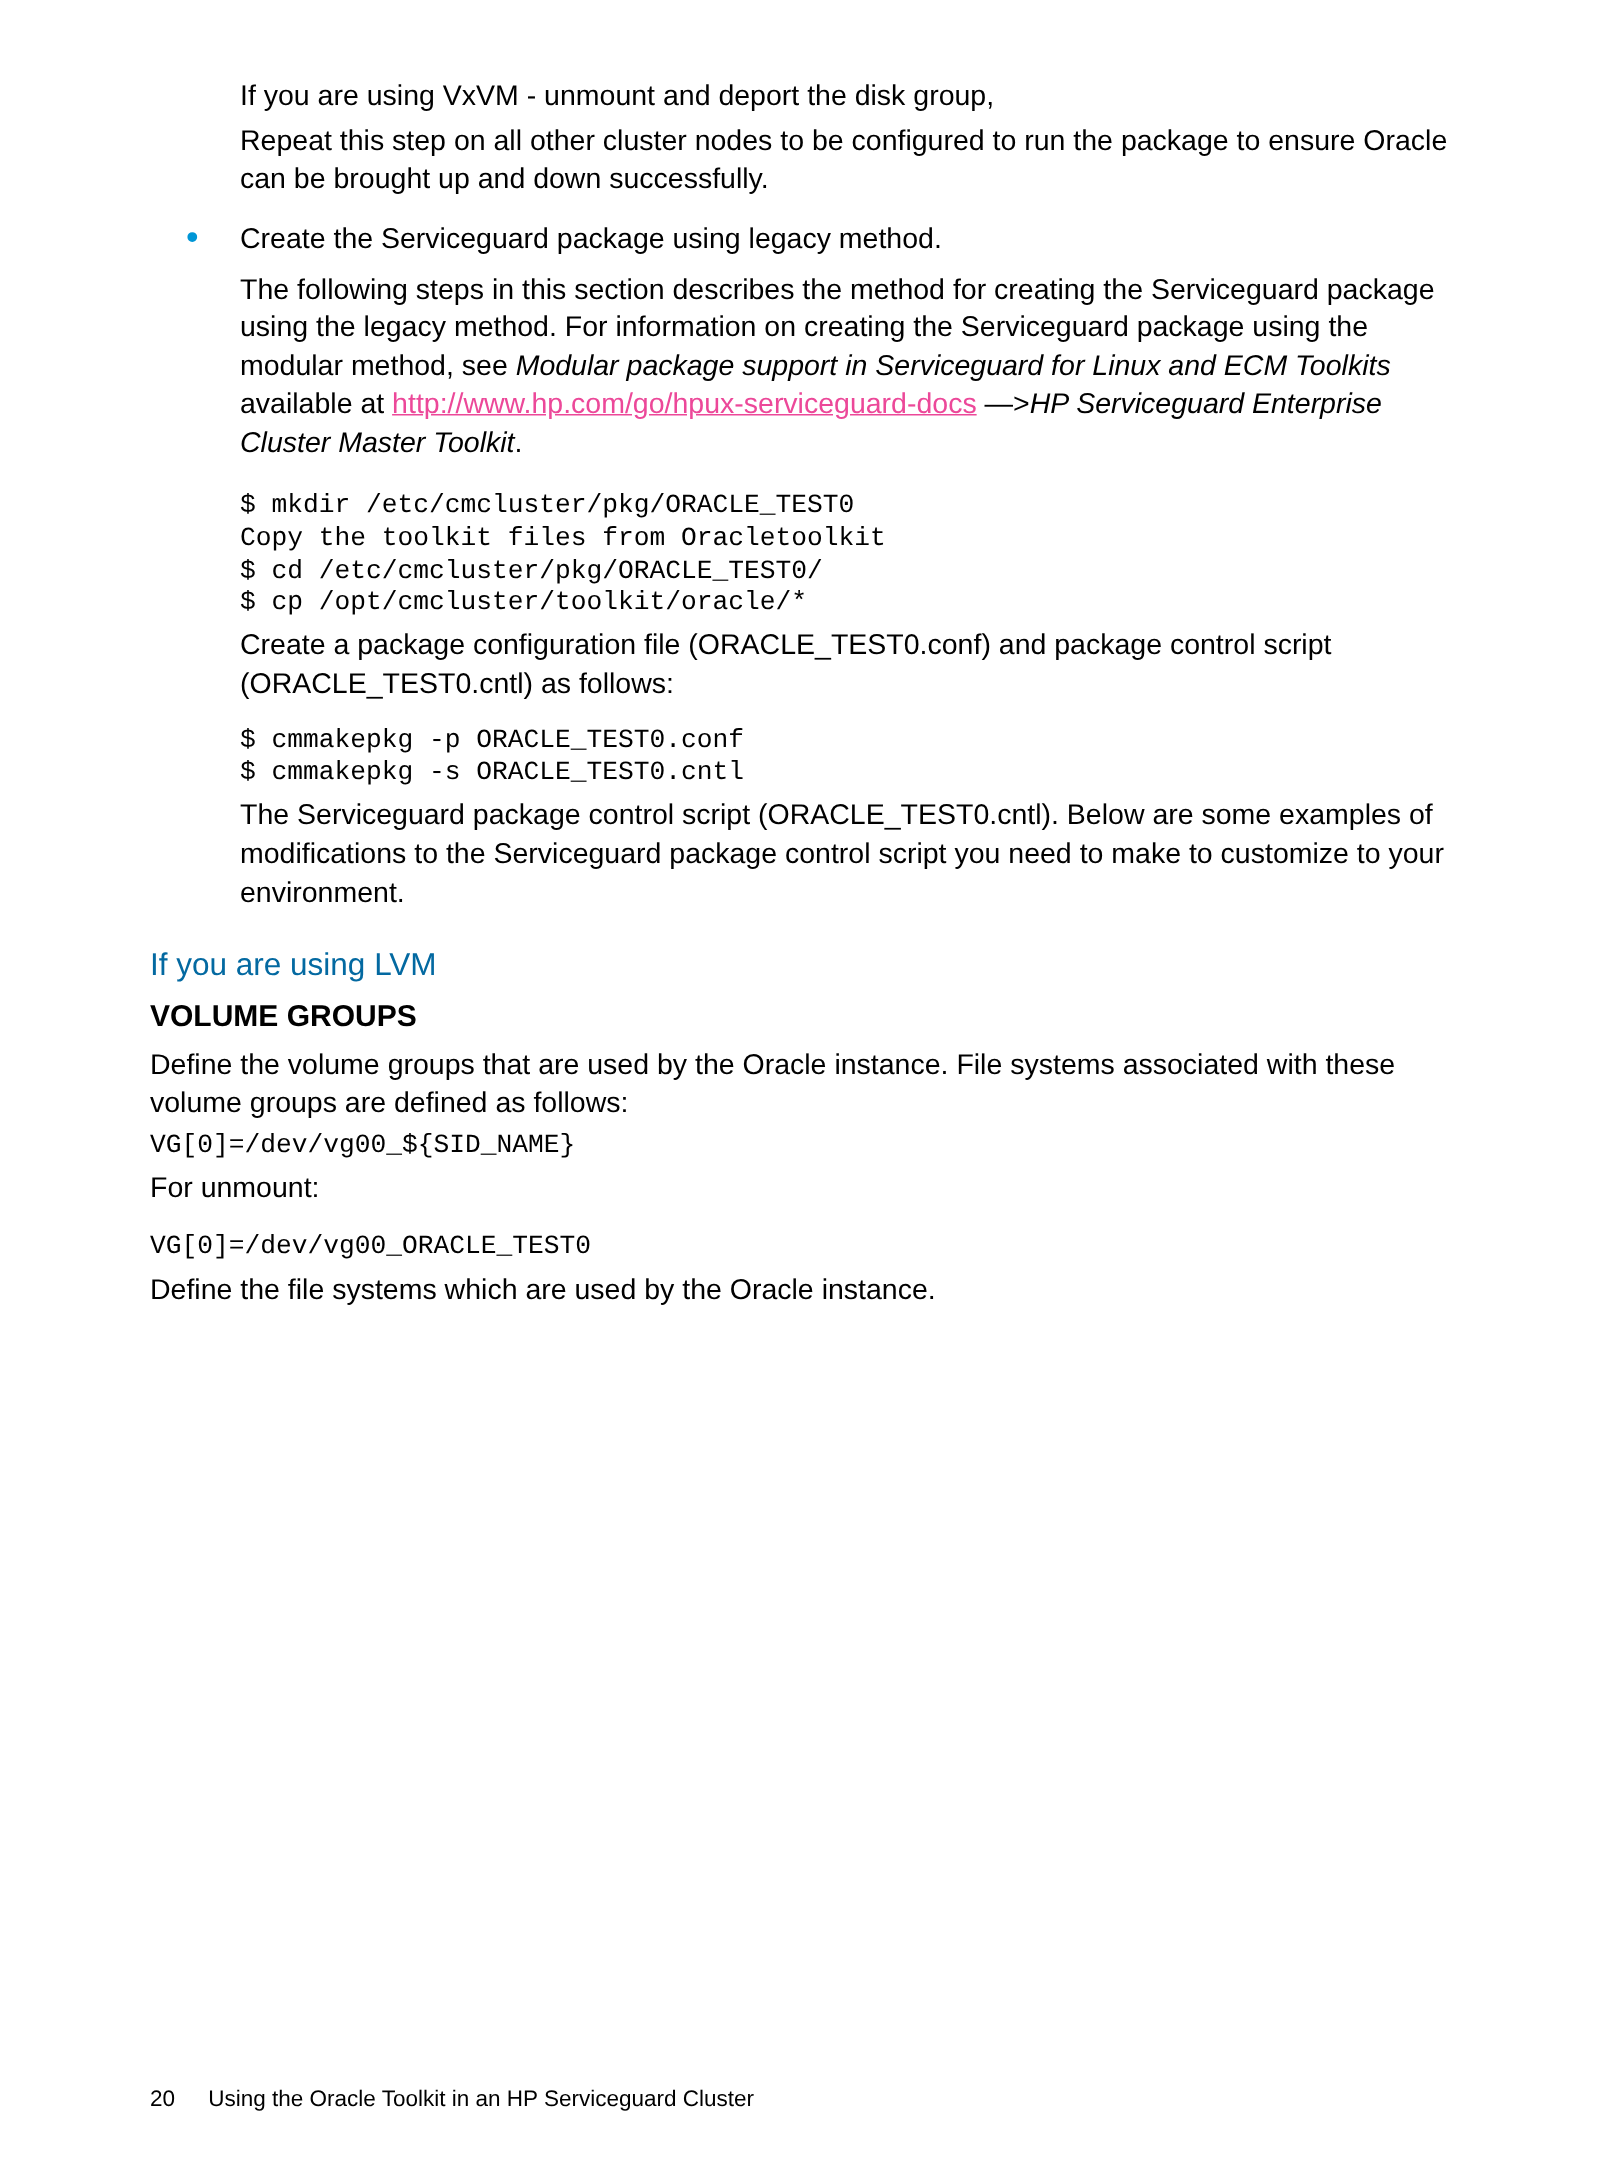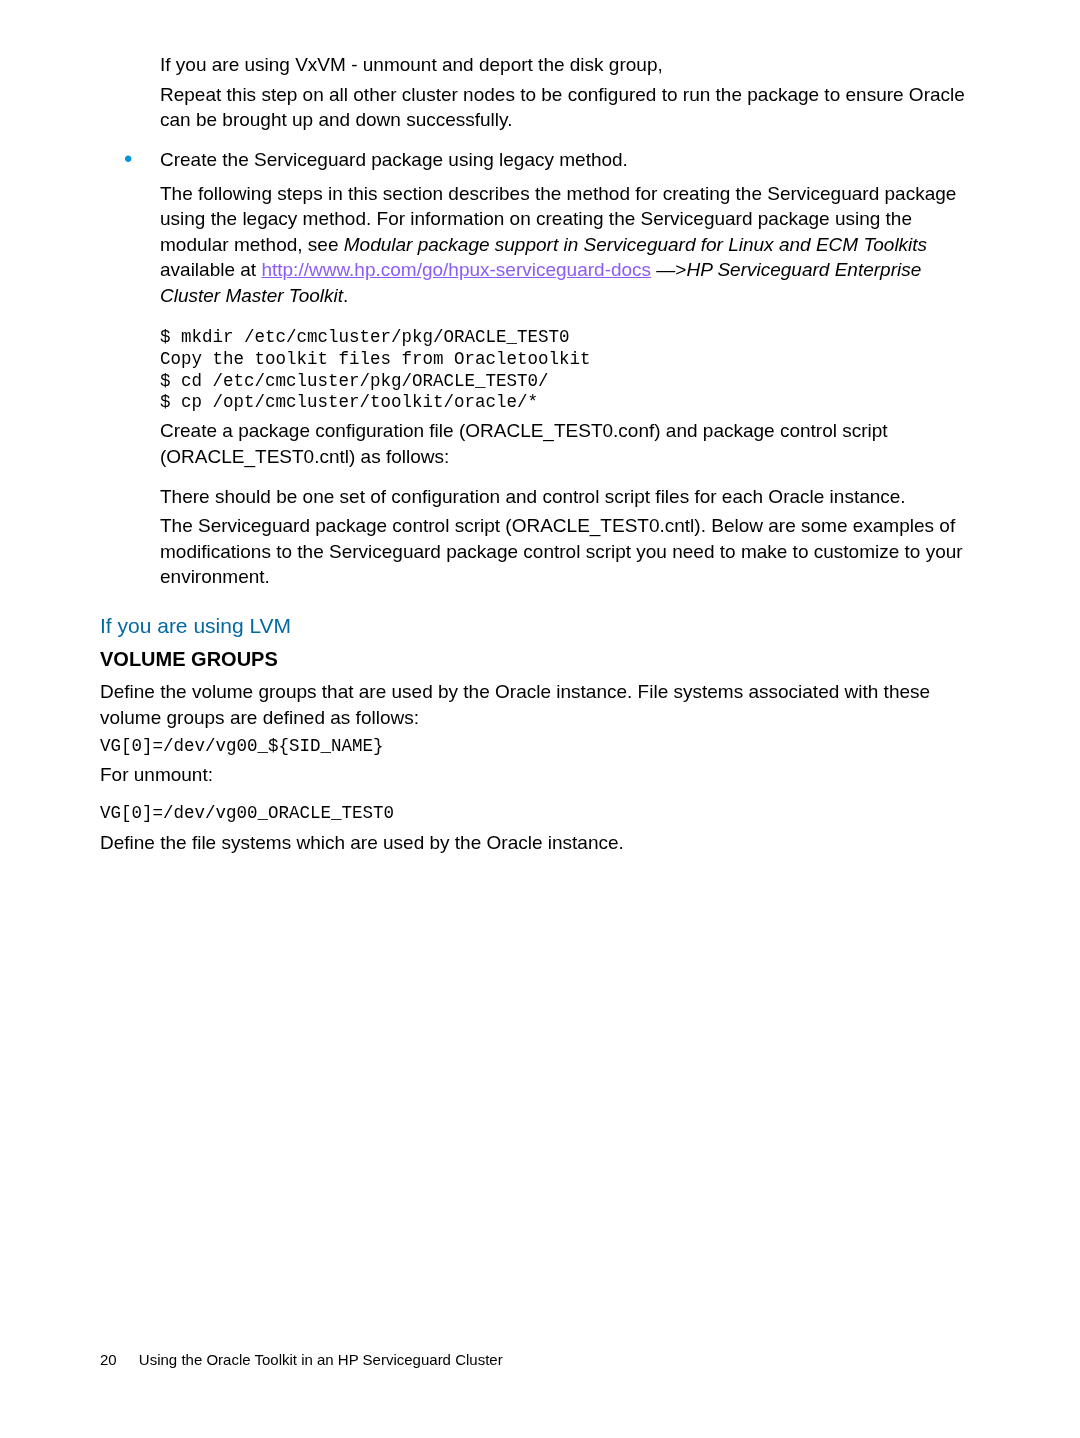--- a/index.html
+++ b/index.html
@@ -52,21 +52,21 @@
     font-size: 24px;
     line-height: 1;
   }
   .li-head {
     margin: 0 0 6px 0;
   }
   .li-para {
     margin: 8px 0 14px 0;
   }
   a.link {
-    color: #8b5cf6;
+    color: #ec4899;
     text-decoration: underline;
   }
   .italic {
     font-style: italic;
   }
   .h-blue {
     color: #0369a1;
     font-size: 21px;
     margin: 22px 0 4px 0;
     font-weight: normal;
@@ -76,21 +76,21 @@
     font-size: 20px;
     margin: 6px 0 6px 0;
   }
   .code-inline {
     font-family: "Courier New", Courier, monospace;
     font-size: 17.5px;
   }
   .footer {
     position: absolute;
     left: 100px;
-    top: 1350px;
+    top: 1390px;
     font-size: 15px;
   }
   .footer .pn {
     display: inline-block;
     margin-right: 18px;
   }
 </style>
 </head>
 <body>
 
@@ -107,22 +107,23 @@
       <span>The following steps in this section describes the method for creating the Serviceguard package using the legacy method. For information on creating the Serviceguard package using the modular method, see </span><span class="italic">Modular package support in Serviceguard for Linux and ECM Toolkits</span><span> available at </span><a class="link" href="#">http://www.hp.com/go/hpux-serviceguard-docs</a><span> —&gt;</span><span class="italic">HP Serviceguard Enterprise Cluster Master Toolkit</span><span>.</span>
     </div>
 
     <div class="code" style="margin-top:18px;">$ mkdir /etc/cmcluster/pkg/ORACLE_TEST0
 Copy the toolkit files from Oracletoolkit
 $ cd /etc/cmcluster/pkg/ORACLE_TEST0/
 $ cp /opt/cmcluster/toolkit/oracle/*</div>
 
     <div class="para" style="margin-top:4px;">Create a package configuration file (ORACLE_TEST0.conf) and package control script (ORACLE_TEST0.cntl) as follows:</div>
 
+    <div class="code" style="margin-top:14px;">$ cmmakepkg -p ORACLE_TEST0.conf
+$ cmmakepkg -s ORACLE_TEST0.cntl</div>
 
-    <div class="para-tight" style="margin-top:4px;">There should be one set of configuration and control script files for each Oracle instance.</div>
 
     <div class="para">The Serviceguard package control script (ORACLE_TEST0.cntl). Below are some examples of modifications to the Serviceguard package control script you need to make to customize to your environment.</div>
   </li>
 </ul>
 
 <div class="h-blue">If you are using LVM</div>
 <div class="h-bold">VOLUME GROUPS</div>
 <div class="para-tight">Define the volume groups that are used by the Oracle instance. File systems associated with these volume groups are defined as follows:</div>
 <div class="code-inline">VG[0]=/dev/vg00_${SID_NAME}</div>
 <div class="para" style="margin-top:4px;">For unmount:</div>

